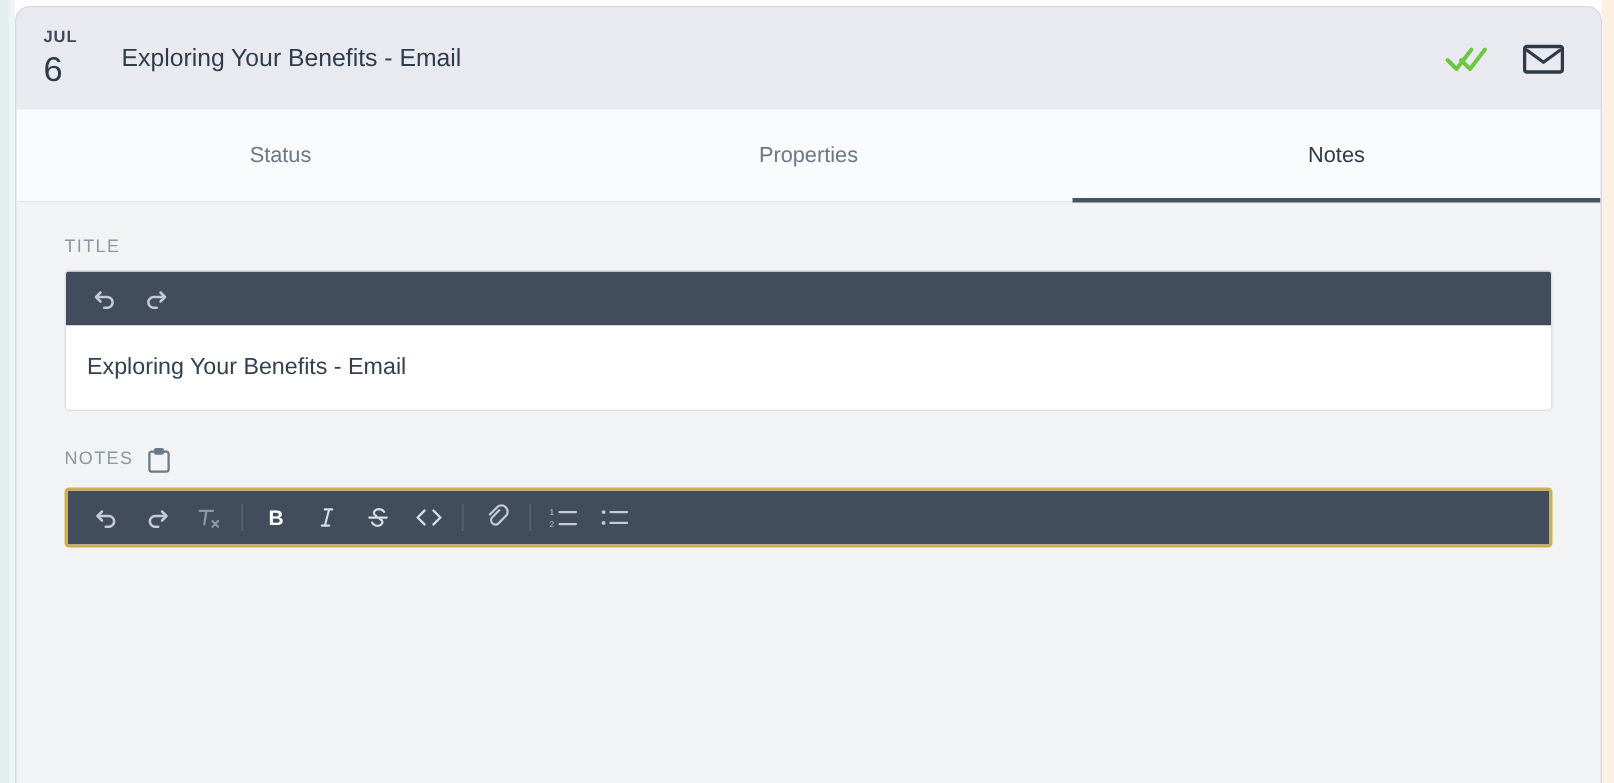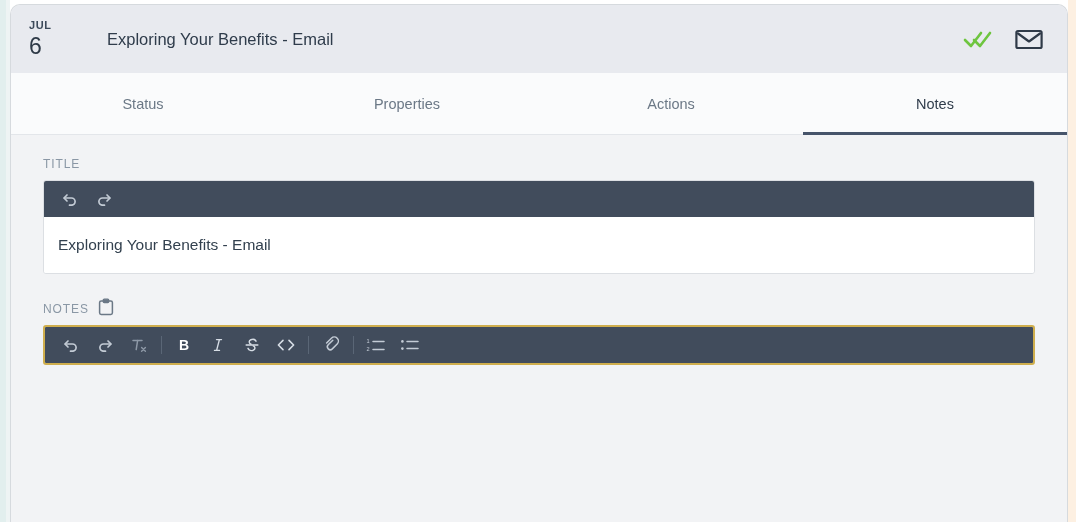--- a/index.html
+++ b/index.html
@@ -45,21 +45,20 @@
   
   .card-header {
     height: 68px;
     background: #e8eaef;
     border-top-left-radius: 9px;
     border-top-right-radius: 9px;
     display: flex;
     align-items: center;
     padding: 0 18px 0 14px;
     box-sizing: border-box;
-    gap: 26px;
   }
   .date-badge {
     width: 44px;
     flex: 0 0 44px;
     text-align: left;
     line-height: 1;
     padding-left: 4px;
     box-sizing: border-box;
   }
   .date-badge .month {
@@ -138,21 +137,21 @@
     box-sizing: border-box;
     height: 398px;
     overflow: hidden;
   }
 
   .field-label {
     font-size: 12px;
     letter-spacing: 0.9px;
     color: #8a97a5;
     display: flex;
-    align-items: flex-end;
+    align-items: flex-start;
     gap: 9px;
     margin-bottom: 9px;
     text-transform: uppercase;
   }
 
   
   .editor {
     border-radius: 3px;
     overflow: hidden;
     background: #ffffff;
@@ -237,23 +236,20 @@
     </div>
   </div>
 
   <div class="tab-bar">
     <div class="tab">
       <span>Status</span>
     </div>
     <div class="tab">
       <span>Properties</span>
     </div>
-    <div class="tab">
-      <span>Actions</span>
-    </div>
     <div class="tab active">
       <span>Notes</span>
     </div>
   </div>
 
   <div class="card-body">
 
     <div class="field-label">
       <span>TITLE</span>
     </div>

